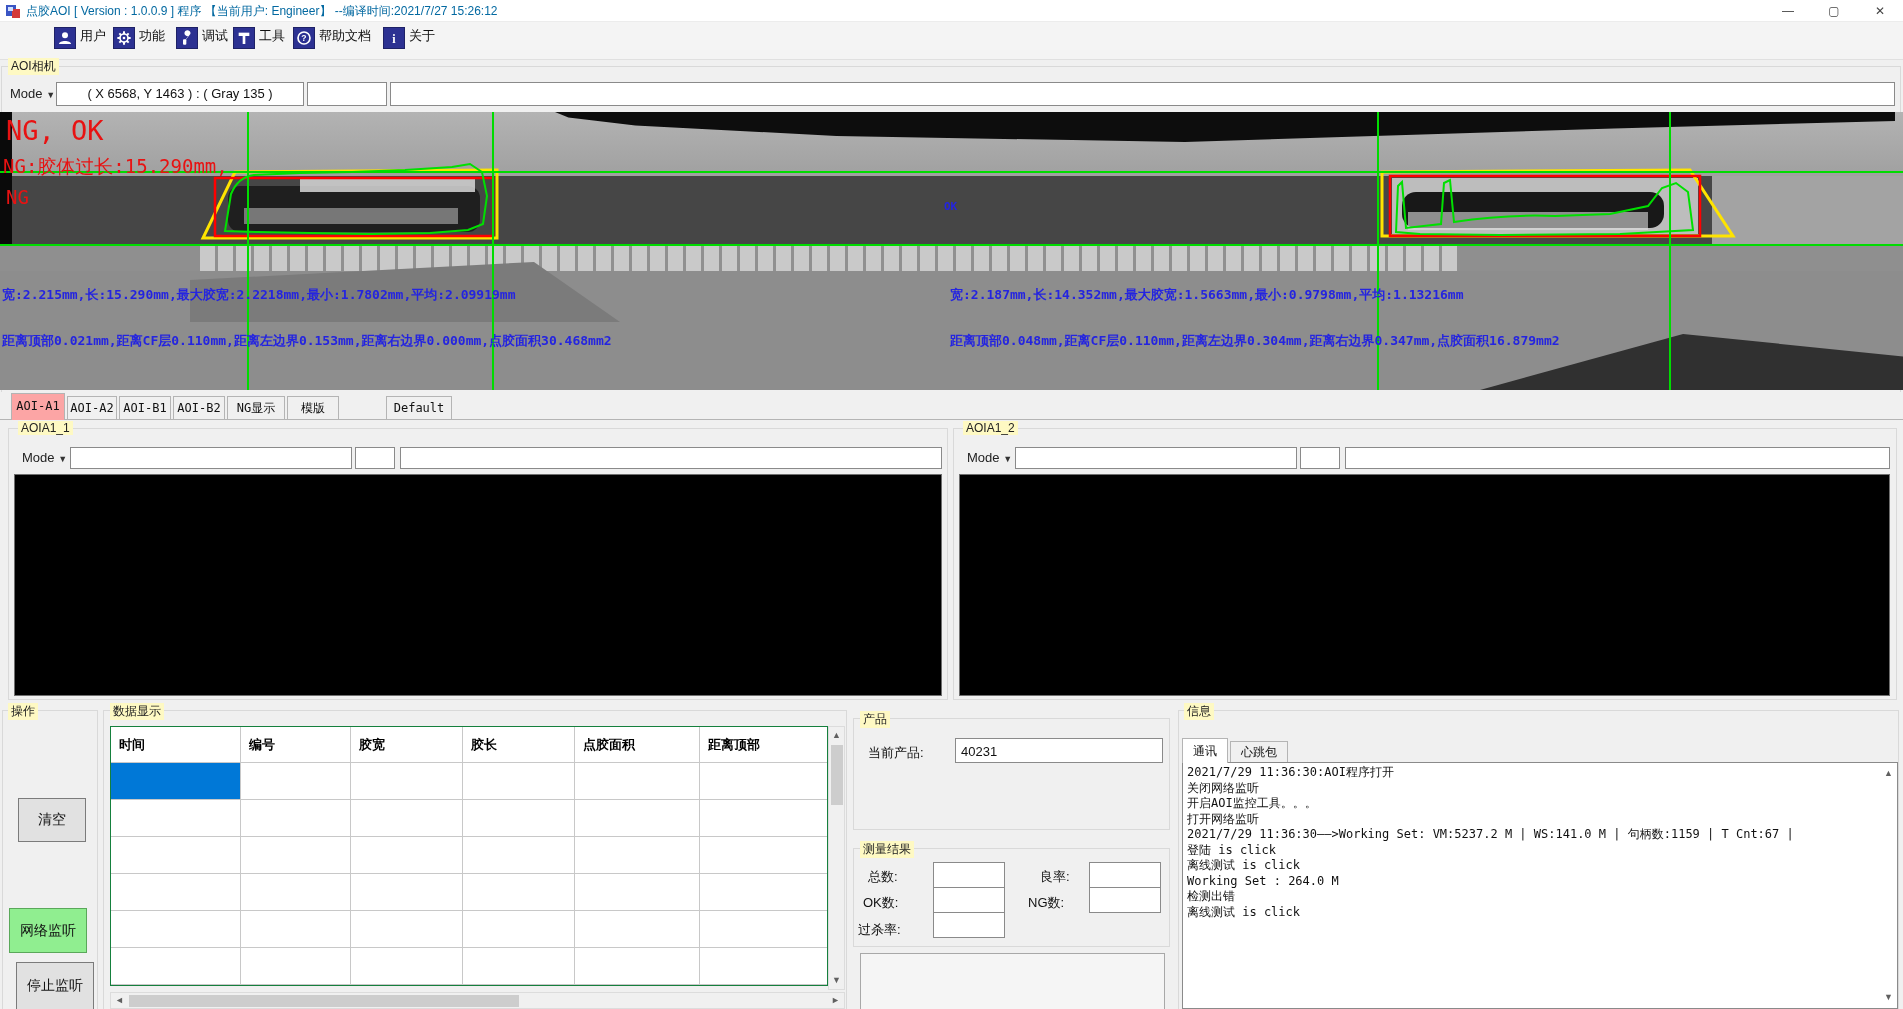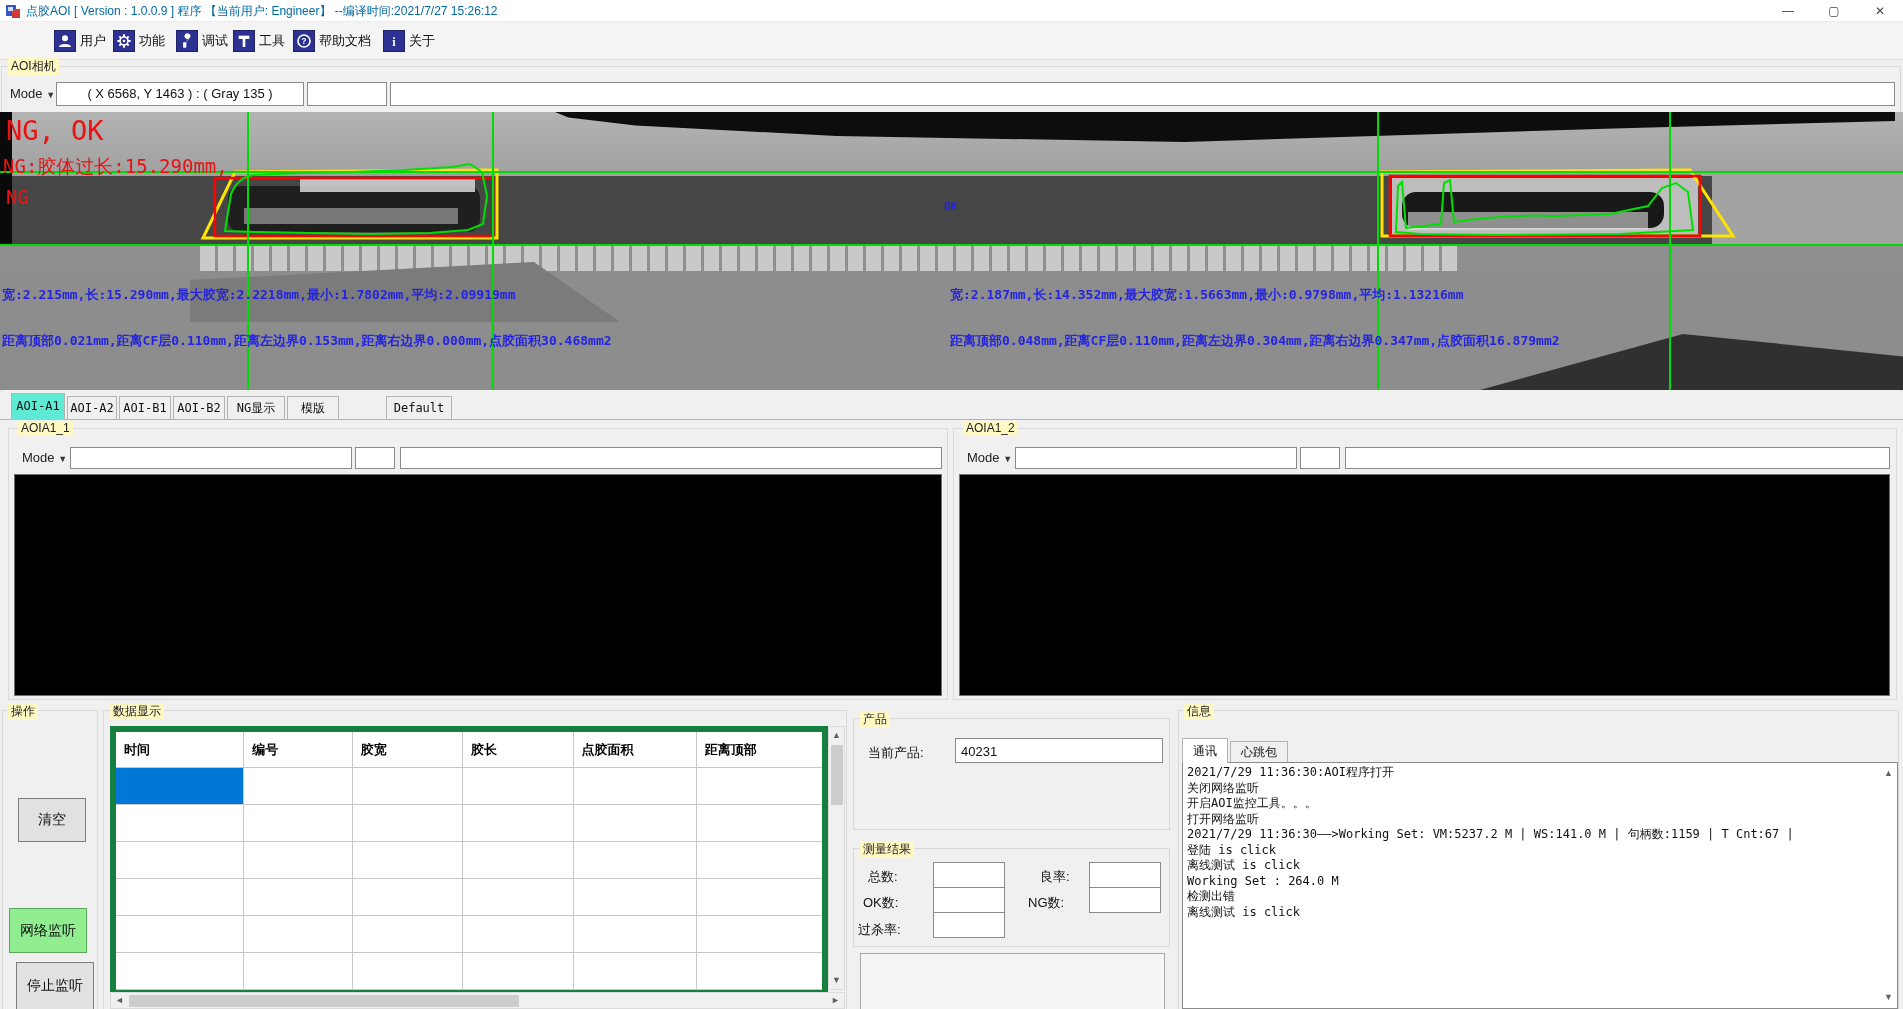--- a/index.html
+++ b/index.html
@@ -8,53 +8,53 @@
   .abs { position:absolute; }
 
   
   .titlebar { left:0; top:0; width:1903px; height:22px; background:#ffffff; border-bottom:1px solid #ececec; }
   .title-text { left:26px; top:3px; font-size:12px; color:#0369a1; white-space:nowrap; }
   .app-icon { left:5px; top:3px; width:16px; height:16px; }
   .winbtn { top:0; width:46px; height:22px; text-align:center; line-height:22px; font-size:12px; color:#444; cursor:default; }
 
   
   .toolbar { left:0; top:22px; width:1903px; height:38px; background:#f4f4f4; border-bottom:1px solid #e0e0e0; }
-  .tool-item { position:absolute; top:5px; height:28px; display:flex; align-items:center; gap:4px; cursor:default;padding-left:46px; }
+  .tool-item { position:absolute; top:5px; height:28px; display:flex; gap:4px; cursor:default;padding-left:46px; }
   .tool-icon { width:22px; height:22px; background:#2c3192; border:1px solid #1e2166; display:flex; align-items:center; justify-content:center; color:#fff; font-size:13px; font-weight:bold; }
   .tool-label { font-size:13px; color:#111; white-space:nowrap; }
 
   
   .groupbox { border:1px solid #d9d9d9; }
   .gb-label { position:absolute; font-size:12px; color:#222; background:#fef9c3; padding:0 3px; white-space:nowrap; }
 
   
   .textbox { position:absolute; background:#fff; border:1px solid #8a8a8a; font-size:13px; color:#111; line-height:22px; overflow:hidden; white-space:nowrap; }
   .mode-btn { position:absolute; font-size:13px; color:#222; cursor:default; white-space:nowrap; }
   .mode-btn .arrow { font-size:9px; color:#333; }
 
   
   .camera { left:0; top:112px; width:1903px; height:278px; background:#8f8f8f; overflow:hidden; }
   .cam-svg { position:absolute; left:0; top:0; }
   .ov-red { position:absolute; color:#e81212; font-family:"DejaVu Sans Mono","DejaVu Sans",monospace; white-space:nowrap; }
   .ov-blue { position:absolute; color:#2424e0; font-size:13px; font-weight:bold; font-family:"DejaVu Sans Mono","DejaVu Sans",monospace; white-space:nowrap; }
 
   
   .tab { position:absolute; height:23px; top:396px; background:#f0f0f0; border:1px solid #b4b4b4; border-bottom:none; font-size:12px; font-family:"DejaVu Sans Mono",monospace; text-align:center; line-height:22px; color:#111; cursor:default; }
-  .tab.active { top:393px; height:27px; background:#5eead4; line-height:25px; z-index:3; }
+  .tab.active { top:393px; height:27px; background:#fca5a5; line-height:25px; z-index:3; }
   .tabline { left:0; top:419px; width:1903px; height:1px; background:#b4b4b4; }
 
   
   .blackview { position:absolute; background:#000; border:1px solid #6f6f6f; }
 
   
   .btn { position:absolute; background:#e1e1e1; border:1px solid #7b7b7b; font-size:14px; color:#111; display:flex; align-items:center; justify-content:center; cursor:default; }
   .btn.green { background:#90ee90; border-color:#5aa85a; }
 
   
-  .datatable { position:absolute; left:110px; top:726px; width:718px; border:6px solid #15803d; background:#fff; }
+  .datatable { position:absolute; left:110px; top:726px; width:718px; border:1px solid #15803d; background:#fff; }
   .tr { display:flex; }
   .th,.td { border-right:1px solid #c8c8c8; border-bottom:1px solid #c8c8c8; overflow:hidden; }
   .th { height:36px; line-height:36px; font-weight:bold; font-size:13px; padding-left:8px; background:#fff; }
   .td { height:37px; background:#fff; }
   .td.sel { background:#0078d7; }
 
   .vscroll { position:absolute; width:17px; background:#f0f0f0; border:1px solid #dcdcdc; }
   .hscroll { position:absolute; height:17px; background:#f0f0f0; border:1px solid #dcdcdc; }
   .scroll-arrow { position:absolute; font-size:9px; color:#606060; width:15px; height:15px; text-align:center; line-height:15px; }
   .scroll-thumb { position:absolute; background:#cdcdcd; }

